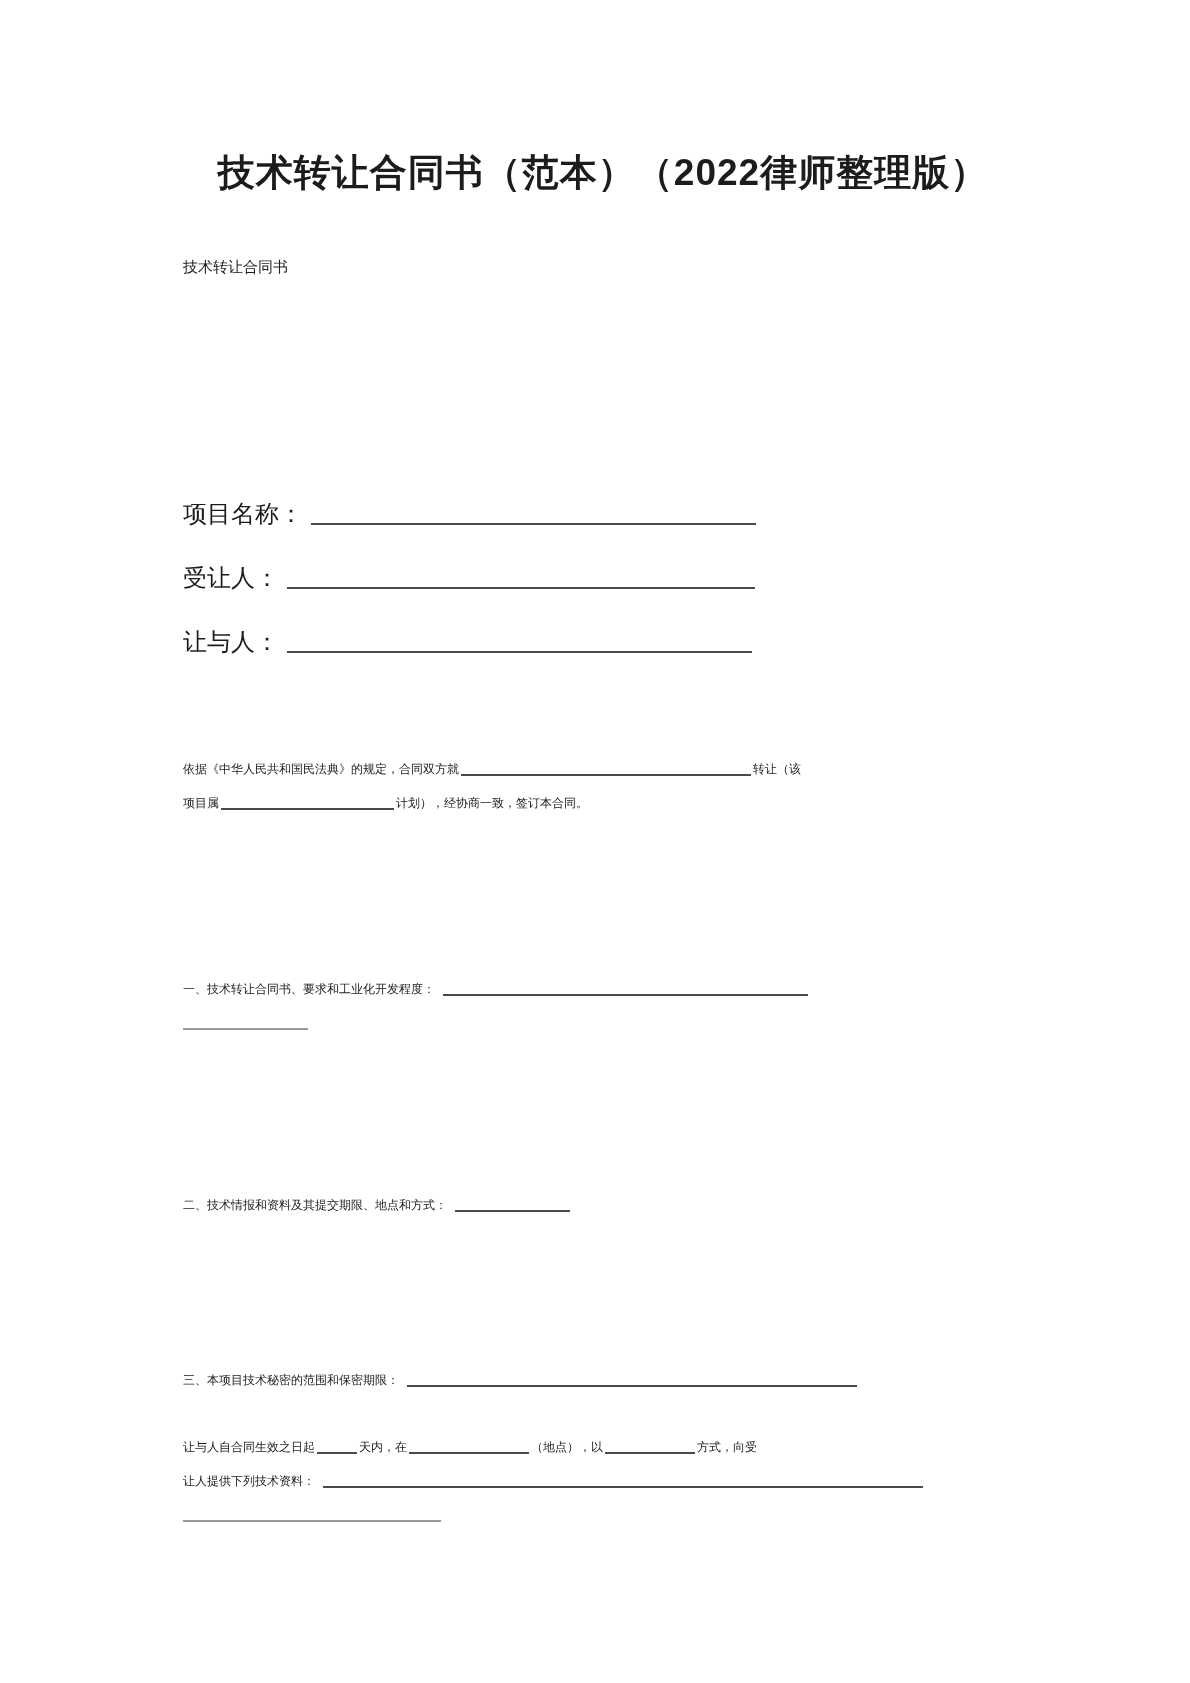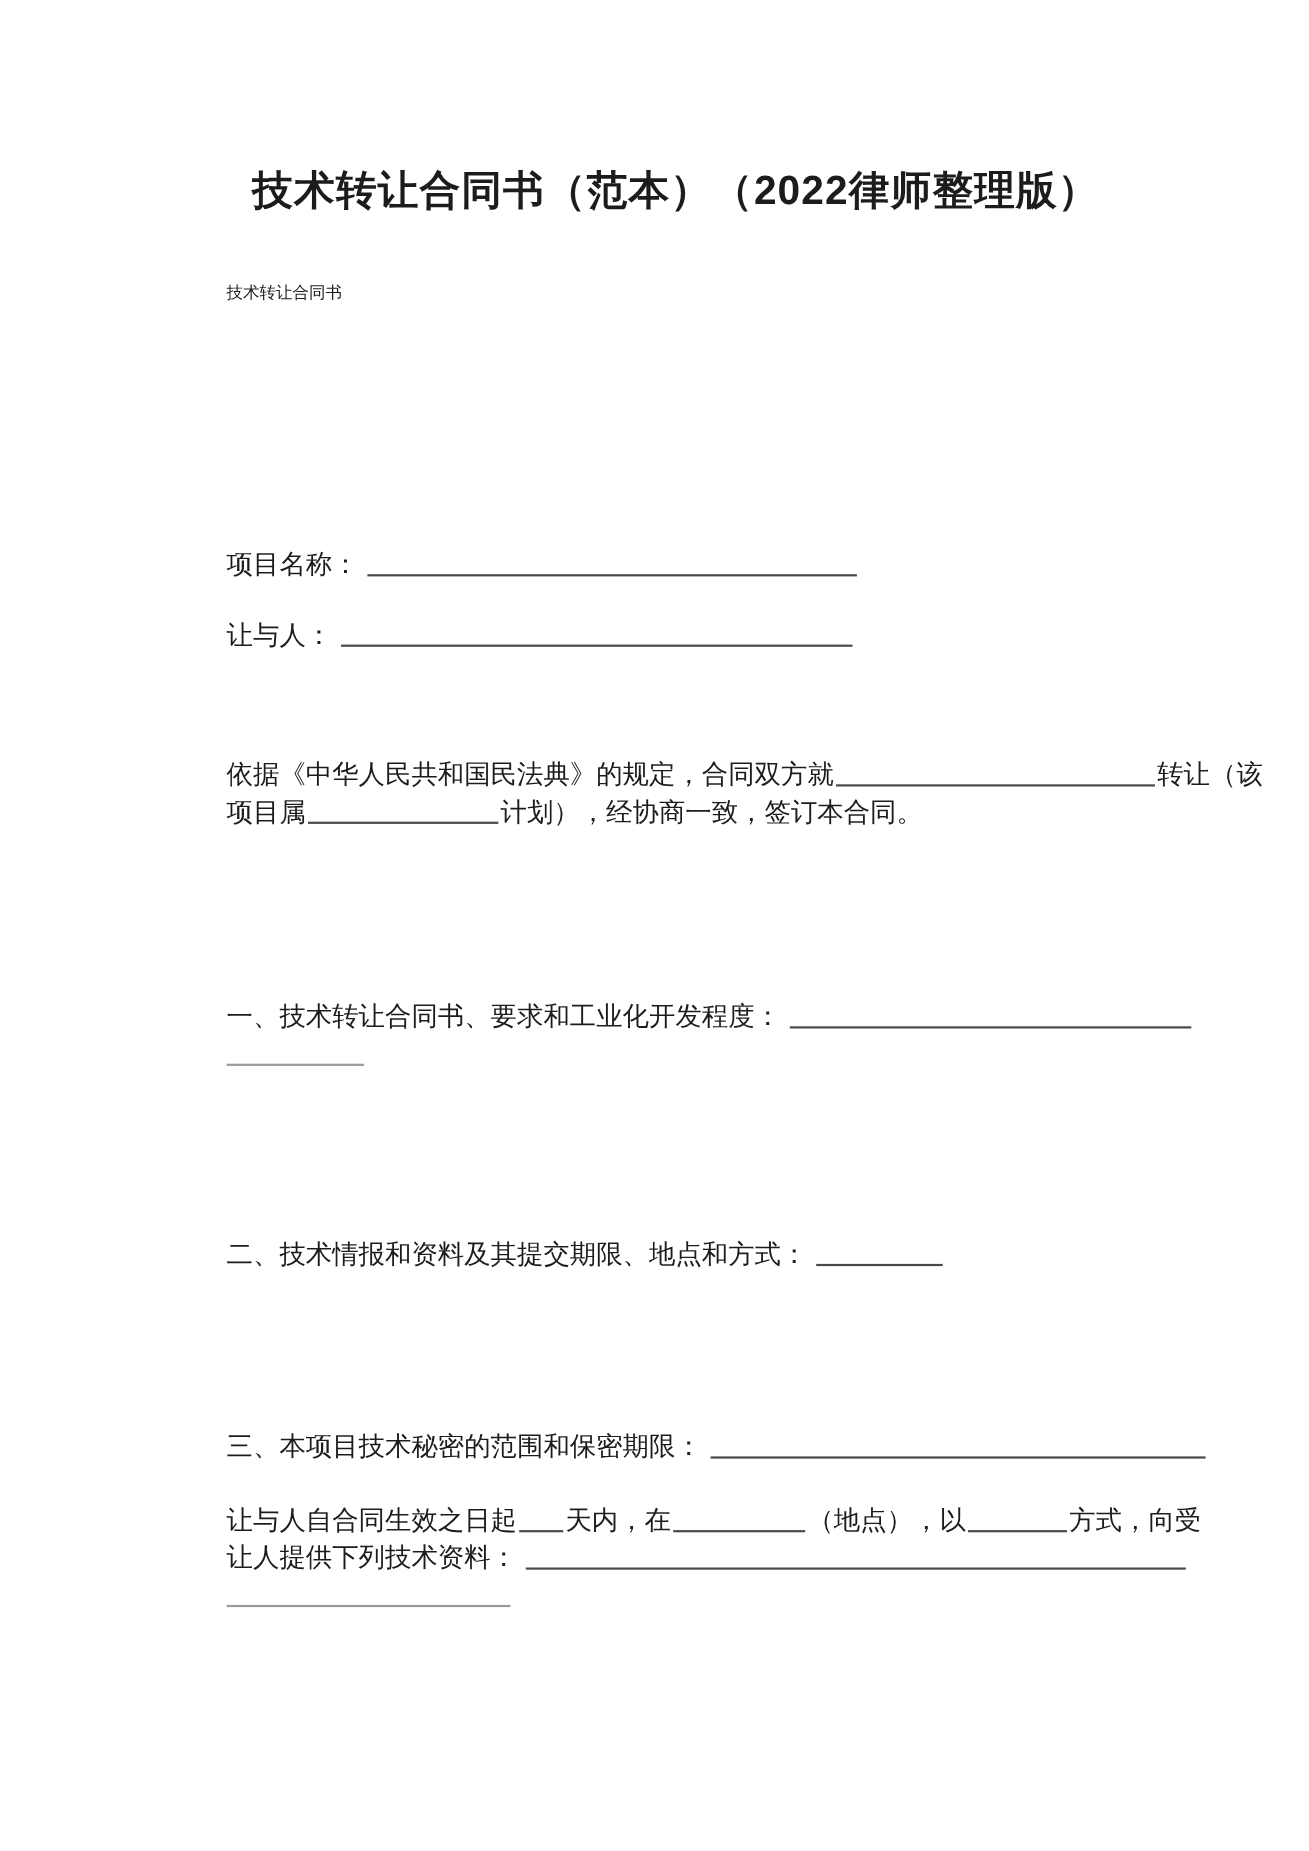--- a/index.html
+++ b/index.html
@@ -6,21 +6,20 @@
   html, body { background: #ffffff; }
   .page {
     position: relative;
     width: 1190px;
     height: 1683px;
     margin: 0 auto;
     background: #ffffff;
     overflow: hidden;
     font-family: "Liberation Serif", "DejaVu Serif", serif;
     color: #1c1c1c;
-    padding-left: 23px;
   }
   .content {
     padding: 0 167px 0 183px;
   }
   .doc-title {
     margin-top: 148px;
     text-align: center;
     font-family: "Liberation Sans", "DejaVu Sans", sans-serif;
     font-weight: bold;
     font-size: 37px;
@@ -36,21 +35,21 @@
   .fields {
     margin-top: 220px;
   }
   .field-row {
     height: 34px;
     margin-bottom: 30px;
     font-size: 24px;
     line-height: 28px;
     white-space: nowrap;
   }
-  .para { font-size: 24px; line-height: 34px; }
+  .para { font-size: 12px; line-height: 34px; }
   .line { white-space: nowrap; }
   .preamble { margin-top: 90px; }
   .section-1 { margin-top: 152px; }
   .section-2-heading { margin-top: 148px; font-family: Liberation Serif, serif; }
   .section-2-para { margin-top: 33px; }
   .section-3 { margin-top: 141px; }
   .blank {
     display: inline-block;
     height: 18px;
     border-bottom: 2px solid #4a4a4a;
@@ -69,20 +68,23 @@
 <div class="page">
   <div class="content">
 
     <div class="doc-title">技术转让合同书（范本）（2022律师整理版）</div>
 
     <div class="doc-subtitle">技术转让合同书</div>
 
     <div class="fields">
       <div class="field-row">
         <span>项目名称：</span><span class="blank" style="width:445px"></span>
+      </div>
+      <div class="field-row">
+        <span>受让人：</span><span class="blank" style="width:468px"></span>
       </div>
       <div class="field-row">
         <span>让与人：</span><span class="blank" style="width:465px"></span>
       </div>
     </div>
 
     <div class="para preamble">
       <div class="line">
         <span>依据《中华人民共和国民法典》的规定，合同双方就</span><span class="blank tight" style="width:290px"></span><span>转让（该</span>
       </div>

